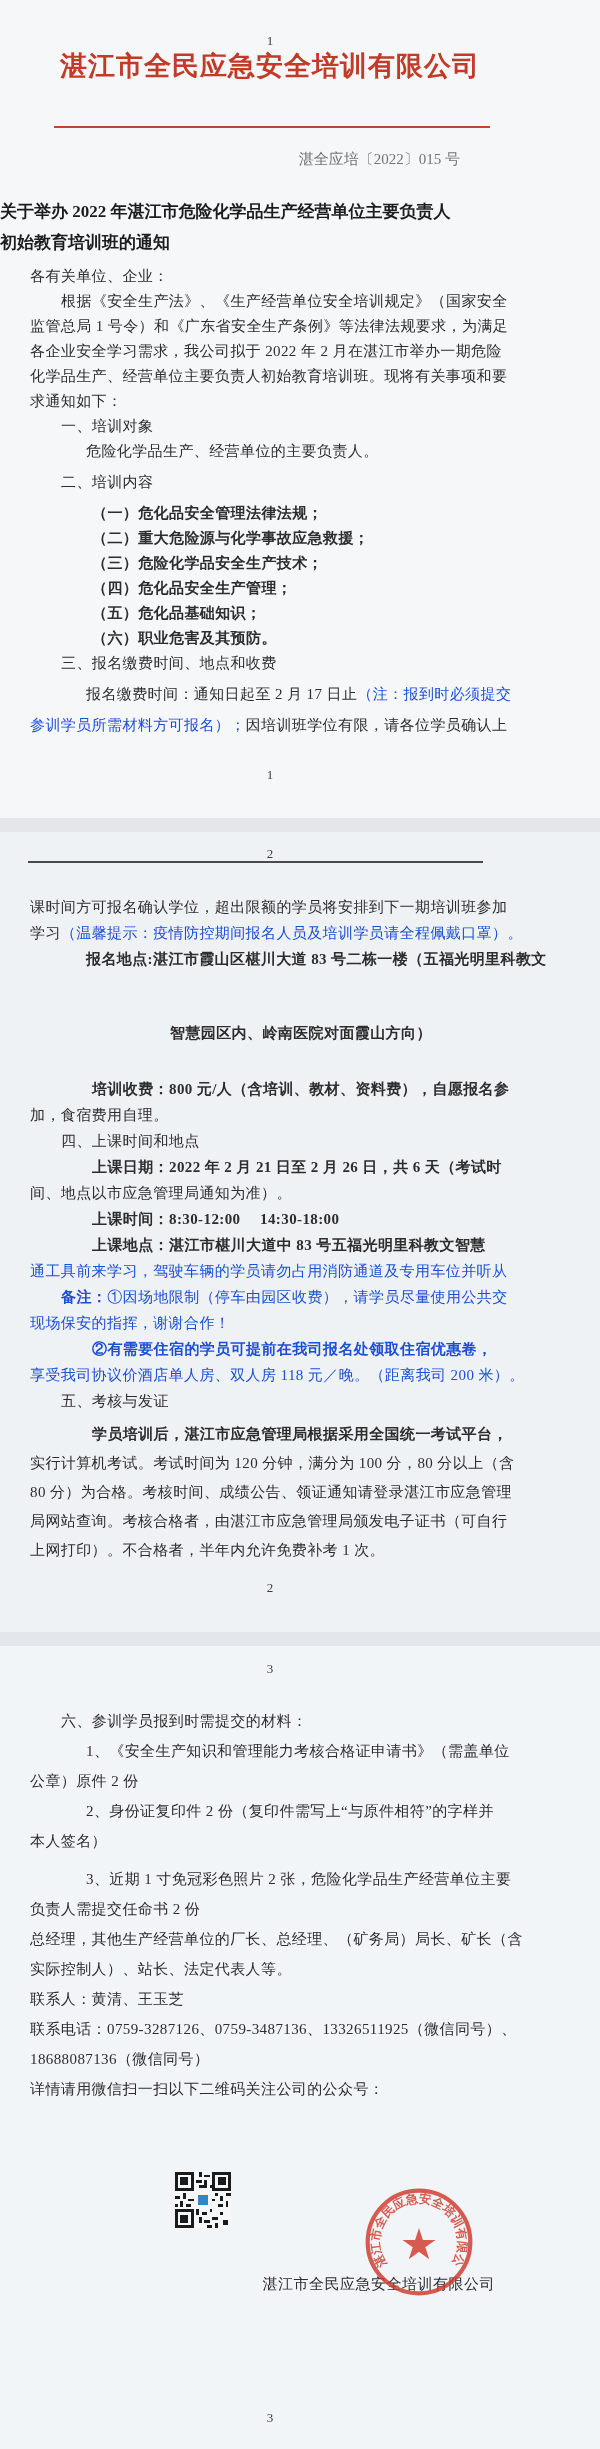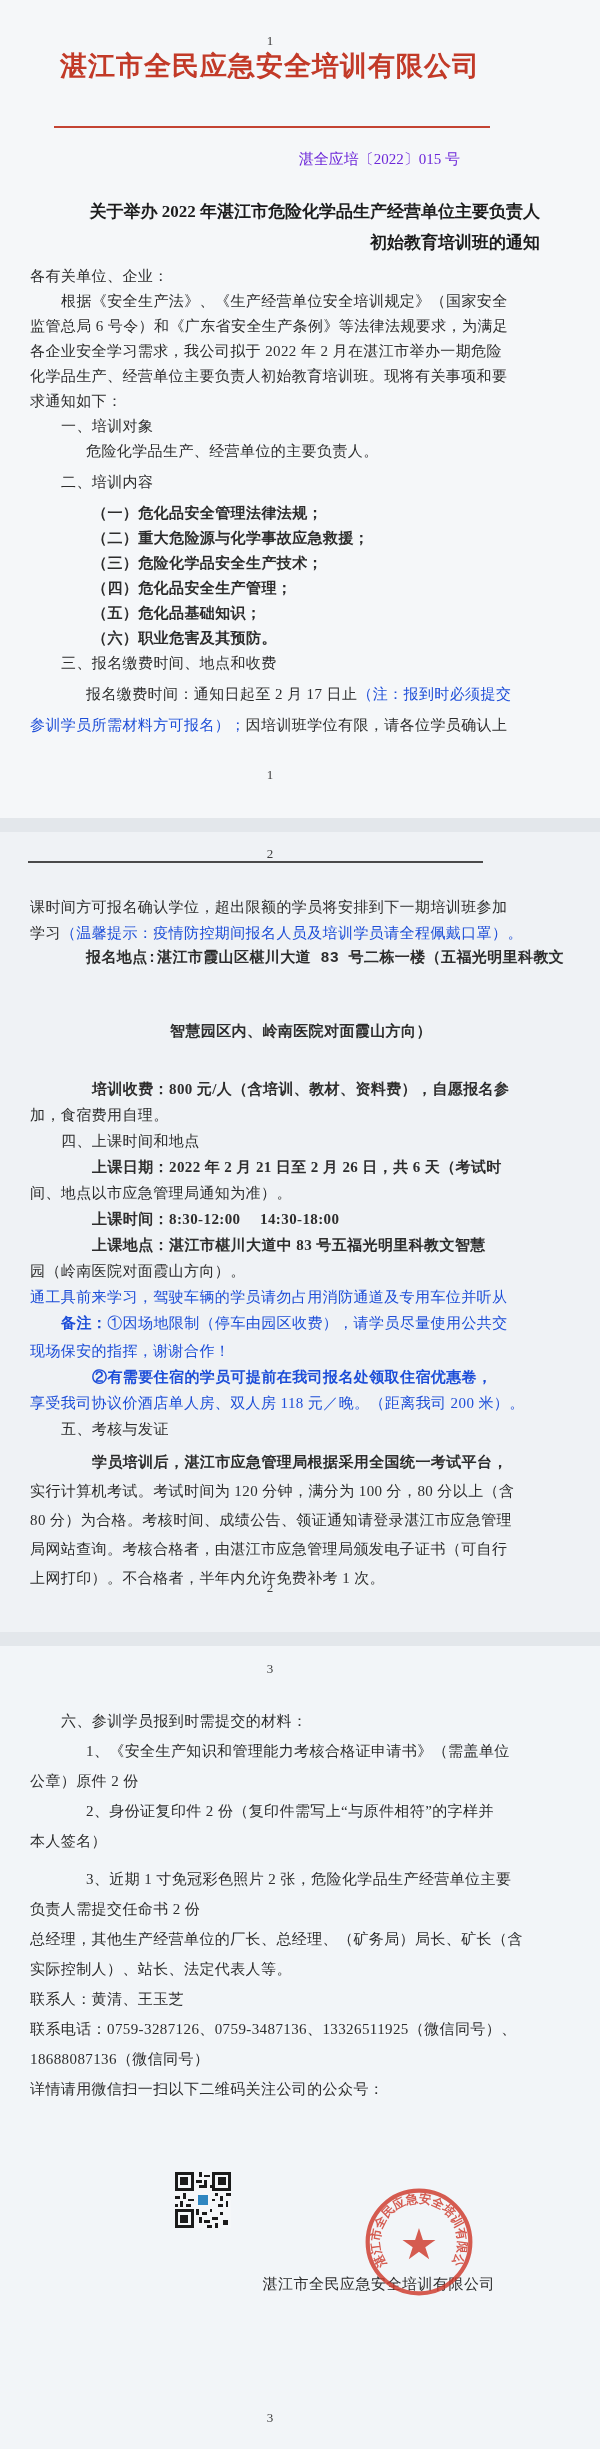--- a/index.html
+++ b/index.html
@@ -18,39 +18,39 @@
   #sep2{top:1632px;height:14px;border-bottom:1px solid #dadfe3;}
 
   .pnum{position:absolute;left:0;width:540px;text-align:center;
         font-size:13px;color:#3c3c3c;}
 
   .org-name{position:absolute;top:48px;left:0;width:540px;text-align:center;
     font-size:27px;font-weight:bold;color:#c23a28;letter-spacing:1px;}
   .red-rule{position:absolute;top:126px;left:54px;width:436px;height:2px;
     background:#c44433;}
   .doc-number{position:absolute;top:150px;left:0;width:460px;text-align:right;
-    font-size:15px;color:#6d28d9;}
-  .doc-title{position:absolute;top:196px;left:0;width:540px;text-align:right;
+    font-size:15px;color:#737373;}
+  .doc-title{position:absolute;top:196px;left:0;width:540px;text-align:left;
     font-size:17px;font-weight:bold;line-height:31px;color:#1c1c1c;}
 
   .body-block{position:absolute;left:30px;width:484px;font-size:15px;
     letter-spacing:.4px;}
   .b1{top:264px;line-height:25px;}
   .b2{top:62px;line-height:26px;}
   .b3{top:60px;line-height:30px;}
   .ln{white-space:nowrap;}
   .wide{line-height:29px;}
   .i2{padding-left:31px;}
   .i3{padding-left:56px;}
   .i4{padding-left:62px;font-weight:bold;}
   .cen{padding-left:140px;margin-top:48px;}
   .m6{margin-top:6px;}
   .m8{margin-top:8px;}
   .m30{margin-top:30px;}
-  .bold{font-weight:bold;font-family:Liberation Mono, monospace;}
+  .bold{font-weight:bold;}
   .red{color:#1d4ed8;}
   .page2-rule{position:absolute;top:29px;left:28px;width:455px;height:2px;
     background:#4a4a4a;}
 
   .qr{position:absolute;top:526px;left:175px;width:56px;height:56px;}
   .seal{position:absolute;top:540px;left:363px;width:112px;height:112px;
     opacity:.82;z-index:3;}
   .sign-org{position:absolute;top:629px;left:0;width:495px;text-align:right;
     font-size:15px;letter-spacing:.5px;z-index:1;}
   .sign-date{position:absolute;top:660px;left:0;width:462px;text-align:right;
@@ -68,21 +68,21 @@
   <div class="doc-number">湛全应培〔2022〕015 号</div>
 
   <div class="doc-title">
     <div>关于举办 2022 年湛江市危险化学品生产经营单位主要负责人</div>
     <div>初始教育培训班的通知</div>
   </div>
 
   <div class="body-block b1">
     <div class="ln">各有关单位、企业：</div>
     <div class="ln i2">根据《安全生产法》、《生产经营单位安全培训规定》（国家安全</div>
-    <div class="ln">监管总局 6 号令）和《广东省安全生产条例》等法律法规要求，为满足</div>
+    <div class="ln">监管总局 1 号令）和《广东省安全生产条例》等法律法规要求，为满足</div>
     <div class="ln">各企业安全学习需求，我公司拟于 2022 年 2 月在湛江市举办一期危险</div>
     <div class="ln">化学品生产、经营单位主要负责人初始教育培训班。现将有关事项和要</div>
     <div class="ln">求通知如下：</div>
     <div class="ln i2">一、培训对象</div>
     <div class="ln i3">危险化学品生产、经营单位的主要负责人。</div>
     <div class="ln i2 m6">二、培训内容</div>
     <div class="ln i4 m6">（一）危化品安全管理法律法规；</div>
     <div class="ln i4">（二）重大危险源与化学事故应急救援；</div>
     <div class="ln i4">（三）危险化学品安全生产技术；</div>
     <div class="ln i4">（四）危化品安全生产管理；</div>
@@ -107,21 +107,20 @@
     <div class="ln"><span>学习</span><span class="red">（温馨提示：疫情防控期间报名人员及培训学员请全程佩戴口罩）。</span></div>
     <div class="ln i3 bold">报名地点:湛江市霞山区椹川大道 83 号二栋一楼（五福光明里科教文</div>
     <div class="ln cen bold">智慧园区内、岭南医院对面霞山方向）</div>
     <div class="ln i4 m30">培训收费：800 元/人（含培训、教材、资料费），自愿报名参</div>
     <div class="ln">加，食宿费用自理。</div>
     <div class="ln i2">四、上课时间和地点</div>
     <div class="ln i4">上课日期：2022 年 2 月 21 日至 2 月 26 日，共 6 天（考试时</div>
     <div class="ln">间、地点以市应急管理局通知为准）。</div>
     <div class="ln i4">上课时间：8:30-12:00　 14:30-18:00</div>
     <div class="ln i4">上课地点：湛江市椹川大道中 83 号五福光明里科教文智慧</div>
-    <div class="ln">园（岭南医院对面霞山方向）。</div>
     <div class="ln red">通工具前来学习，驾驶车辆的学员请勿占用消防通道及专用车位并听从</div>
     <div class="ln i2 red"><span class="bold">备注：</span><span>①因场地限制（停车由园区收费），请学员尽量使用公共交</span></div>
     <div class="ln red">现场保安的指挥，谢谢合作！</div>
     <div class="ln i4 red">②有需要住宿的学员可提前在我司报名处领取住宿优惠卷，</div>
     <div class="ln red">享受我司协议价酒店单人房、双人房 118 元／晚。（距离我司 200 米）。</div>
     <div class="ln i2">五、考核与发证</div>
     <div class="ln i4 wide m6">学员培训后，湛江市应急管理局根据采用全国统一考试平台，</div>
     <div class="ln wide">实行计算机考试。考试时间为 120 分钟，满分为 100 分，80 分以上（含</div>
     <div class="ln wide">80 分）为合格。考核时间、成绩公告、领证通知请登录湛江市应急管理</div>
     <div class="ln wide">局网站查询。考核合格者，由湛江市应急管理局颁发电子证书（可自行</div>

